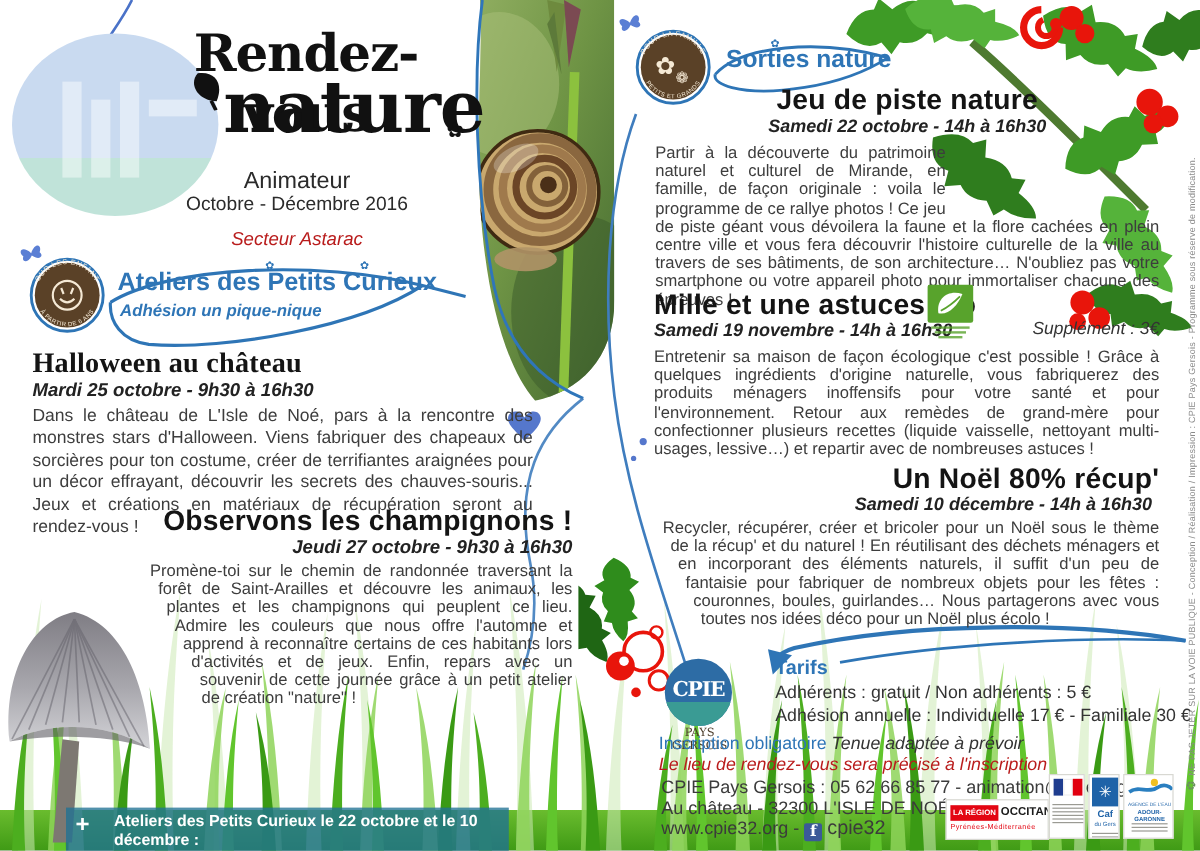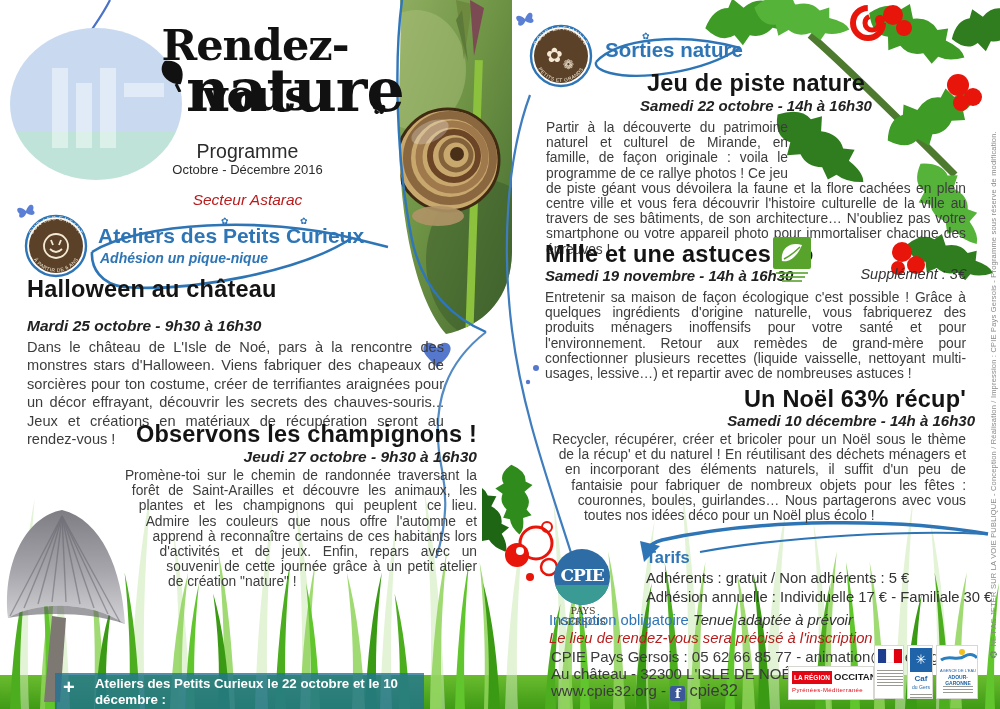--- a/index.html
+++ b/index.html
@@ -246,22 +246,22 @@
     </div>
 
     <div class="title1 serif">Rendez-vous</div>
     <div class="title2 serif">nature</div>
     <svg class="abs" style="left:158px;top:56px;" width="34" height="36" viewBox="0 0 34 36">
       <path d="M16,30 C2,22 2,6 13,2 C27,7 28,20 16,30 Z" fill="#111" transform="rotate(-28 16 16)"></path>
       <path d="M18,28 L22,36" stroke="#111" stroke-width="3"></path>
     </svg>
     <span class="abs" style="left:372px;top:98px;font-size:17px;color:#111;">✿</span>
 
-    <div class="abs" style="left:120px;top:140px;width:255px;text-align:center;font-size:19.5px;color:#2b2b2b;">Programme</div>
-    <div class="abs" style="left:90px;top:162px;width:315px;text-align:center;font-size:13px;color:#2b2b2b;">Octobre - Décembre 2016</div>
+    <div class="abs" style="left:120px;top:140px;width:255px;text-align:center;font-size:19.5px;color:#2b2b2b;">Animateur</div>
+    <div class="abs" style="left:90px;top:162px;width:315px;text-align:center;font-size:16px;color:#2b2b2b;">Octobre - Décembre 2016</div>
     <div class="abs" style="left:120px;top:191px;width:255px;text-align:center;font-size:15.5px;font-style:italic;color:#b91c1c;">Secteur Astarac</div>
 
     <svg class="badge" style="left:22px;top:212px;" viewBox="-34 -34 68 68">
       <circle r="31" fill="#fff"></circle>
       <circle r="30" fill="none" stroke="#2e75b6" stroke-width="2.4"></circle>
       <circle r="27" fill="#5a4127"></circle>
       <defs>
         <path id="arcTopL" d="M -24.4,-8.9 A 26,26 0 0 1 24.4,-8.9"></path>
         <path id="arcBotL" d="M -24.4,8.9 A 26,26 0 0 0 24.4,8.9"></path>
       </defs>
@@ -279,21 +279,21 @@
     </svg>
     <svg class="abs" style="left:16px;top:202px;" width="20" height="18" viewBox="0 0 20 18">
       <path d="M10,9 C5,1 -1,4 3,10 C0,14 5,17 10,11 M10,9 C15,1 21,4 17,10 C20,14 15,17 10,11" fill="#5b7fd4" transform="rotate(-15 10 9)"></path>
     </svg>
 
     <div class="abs blue" style="left:98px;top:224px;font-size:21px;font-weight:800;white-space:nowrap;">Ateliers des Petits Curieux</div>
     <span class="flower-dec" style="left:221px;top:216px;">✿</span>
     <span class="flower-dec" style="left:300px;top:216px;">✿</span>
     <div class="abs blue" style="left:100px;top:250px;font-size:14px;font-weight:bold;font-style:italic;white-space:nowrap;">Adhésion un pique-nique</div>
 
-    <div class="h1" style="left:27px;top:276px;">Halloween au château</div>
+    <div class="h1" style="left:27px;top:290px;font-family:Liberation Serif, serif;">Halloween au château</div>
     <div class="date" style="left:27px;top:317px;font-size:15.5px;">Mardi 25 octobre - 9h30 à 16h30</div>
     <div class="para pL1" style="left:27px;top:338px;width:417px;">Dans le château de L'Isle de Noé, pars à la rencontre des monstres stars d'Halloween. Viens fabriquer des chapeaux de sorcières pour ton costume, créer de terrifiantes araignées pour un décor effrayant, découvrir les secrets des chauves-souris... Jeux et créations en matériaux de récupération seront au rendez-vous !</div>
 
     <div class="h1" style="right:523px;top:421px;left:auto;">Observons les champignons !</div>
     <div class="date" style="right:523px;top:448px;left:auto;font-size:15.5px;">Jeudi 27 octobre - 9h30 à 16h30</div>
     <div class="para pL2" style="left:118px;top:468px;width:359px;"><span style="float: left; width: 50px; height: 92px; margin-top: 18px; shape-outside: polygon(0px 0px, 0px 100%, 100% 100%);"></span>Promène-toi sur le chemin de randonnée traversant la forêt de Saint-Arailles et découvre les animaux, les plantes et les champignons qui peuplent ce lieu. Admire les couleurs que nous offre l'automne et apprend à reconnaître certains de ces habitants lors d'activités et de jeux. Enfin, repars avec un souvenir de cette journée grâce à un petit atelier de création "nature" !</div>
     <div class="abs" style="left:0;top:0;width:0;height:0;"></div>
 
     <div class="fband">
       <div>Ateliers des Petits Curieux le 22 octobre et le 10 décembre :</div>
@@ -344,22 +344,22 @@
         <rect x="1" y="0" width="38" height="32" rx="2" fill="#58a32c"></rect>
         <path d="M10,24 C8,12 18,4 30,8 C26,18 18,26 10,24 Z" fill="#fff"></path>
         <path d="M28,10 C22,16 16,20 12,22" stroke="#58a32c" stroke-width="1.5" fill="none"></path>
         <rect x="4" y="35" width="32" height="2" fill="#58a32c" opacity=".8"></rect>
         <rect x="7" y="39" width="26" height="2" fill="#58a32c" opacity=".8"></rect>
         <rect x="10" y="43" width="20" height="2" fill="#58a32c" opacity=".8"></rect>
       </svg>
     </div>
     <div class="para pR" style="left:545px;top:290px;width:421px;">Entretenir sa maison de façon écologique c'est possible ! Grâce à quelques ingrédients d'origine naturelle, vous fabriquerez des produits ménagers inoffensifs pour votre santé et pour l'environnement. Retour aux remèdes de grand-mère pour confectionner plusieurs recettes (liquide vaisselle, nettoyant multi-usages, lessive…) et repartir avec de nombreuses astuces !</div>
 
-    <div class="h1" style="right:34px;top:386px;left:auto;">Un Noël 63% récup'</div>
-    <div class="date" style="right:25px;top:412px;left:auto;margin-left:20px;">Samedi 10 décembre - 14h à 16h30</div>
+    <div class="h1" style="right:34px;top:386px;left:auto;">Un Noël 80% récup'</div>
+    <div class="date" style="right:40px;top:412px;left:auto;margin-left:20px;">Samedi 10 décembre - 14h à 16h30</div>
     <div class="para pR" style="left:546px;top:432px;width:420px;">
       <span style="float:left;width:40px;height:64px;margin-top:32px;shape-outside:polygon(0 0,0 100%,100% 100%);"></span><span>Recycler, récupérer, créer et bricoler pour un Noël sous le thème de la récup' et du naturel ! En réutilisant des déchets ménagers et en incorporant des éléments naturels, il suffit d'un peu de fantaisie pour fabriquer de nombreux objets pour les fêtes : couronnes, boules, guirlandes… Nous partagerons avec vous toutes nos idées déco pour un Noël plus écolo !</span>
     </div>
 
     <div class="abs" style="left:552px;top:549px;width:62px;height:64px;">
       <div class="abs" style="left:2px;top:0;width:56px;height:56px;border-radius:50%;background:#2d6ca5;overflow:hidden;">
         <div class="abs" style="left:0;top:36px;width:56px;height:20px;background:#3a9b94;"></div>
         <div class="abs serif" style="left:0;top:16px;width:56px;text-align:center;color:#fff;font-weight:bold;font-size:17px;letter-spacing:-1px;">CPIE</div>
       </div>
       <div class="abs serif" style="left:-6px;top:56px;width:74px;text-align:center;color:#4a3a28;font-size:9.5px;">PAYS GERSOIS</div>

